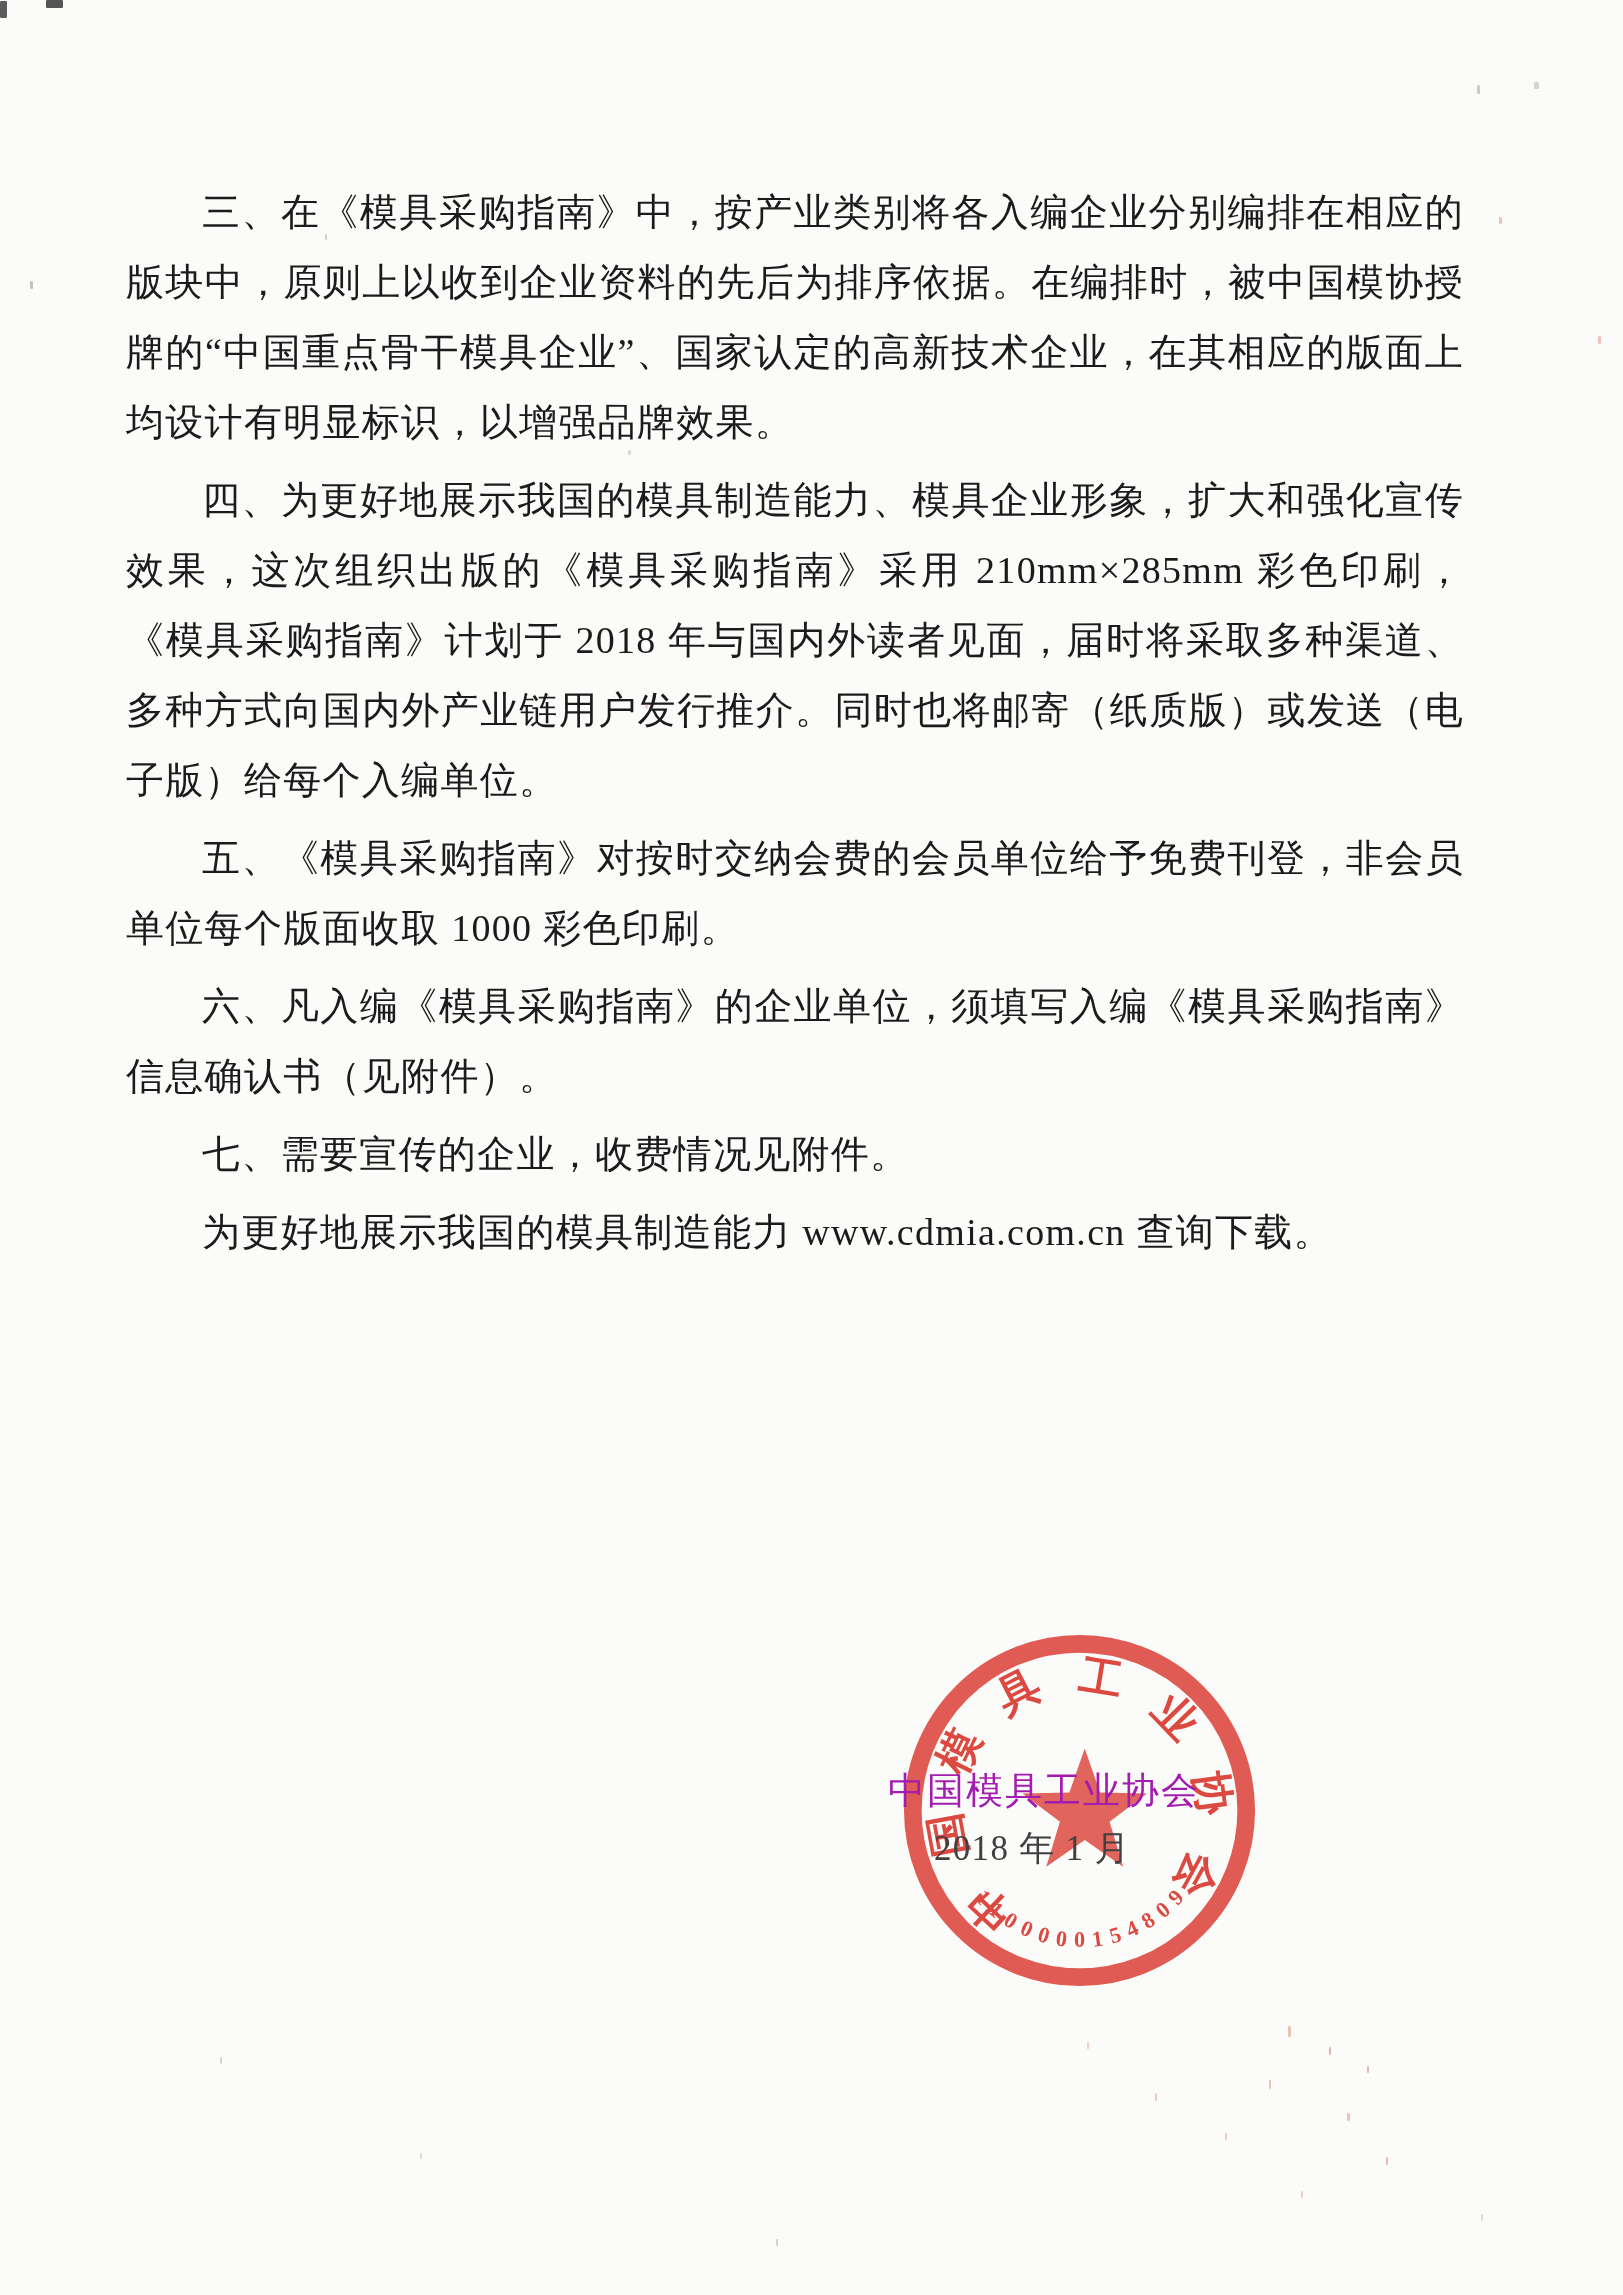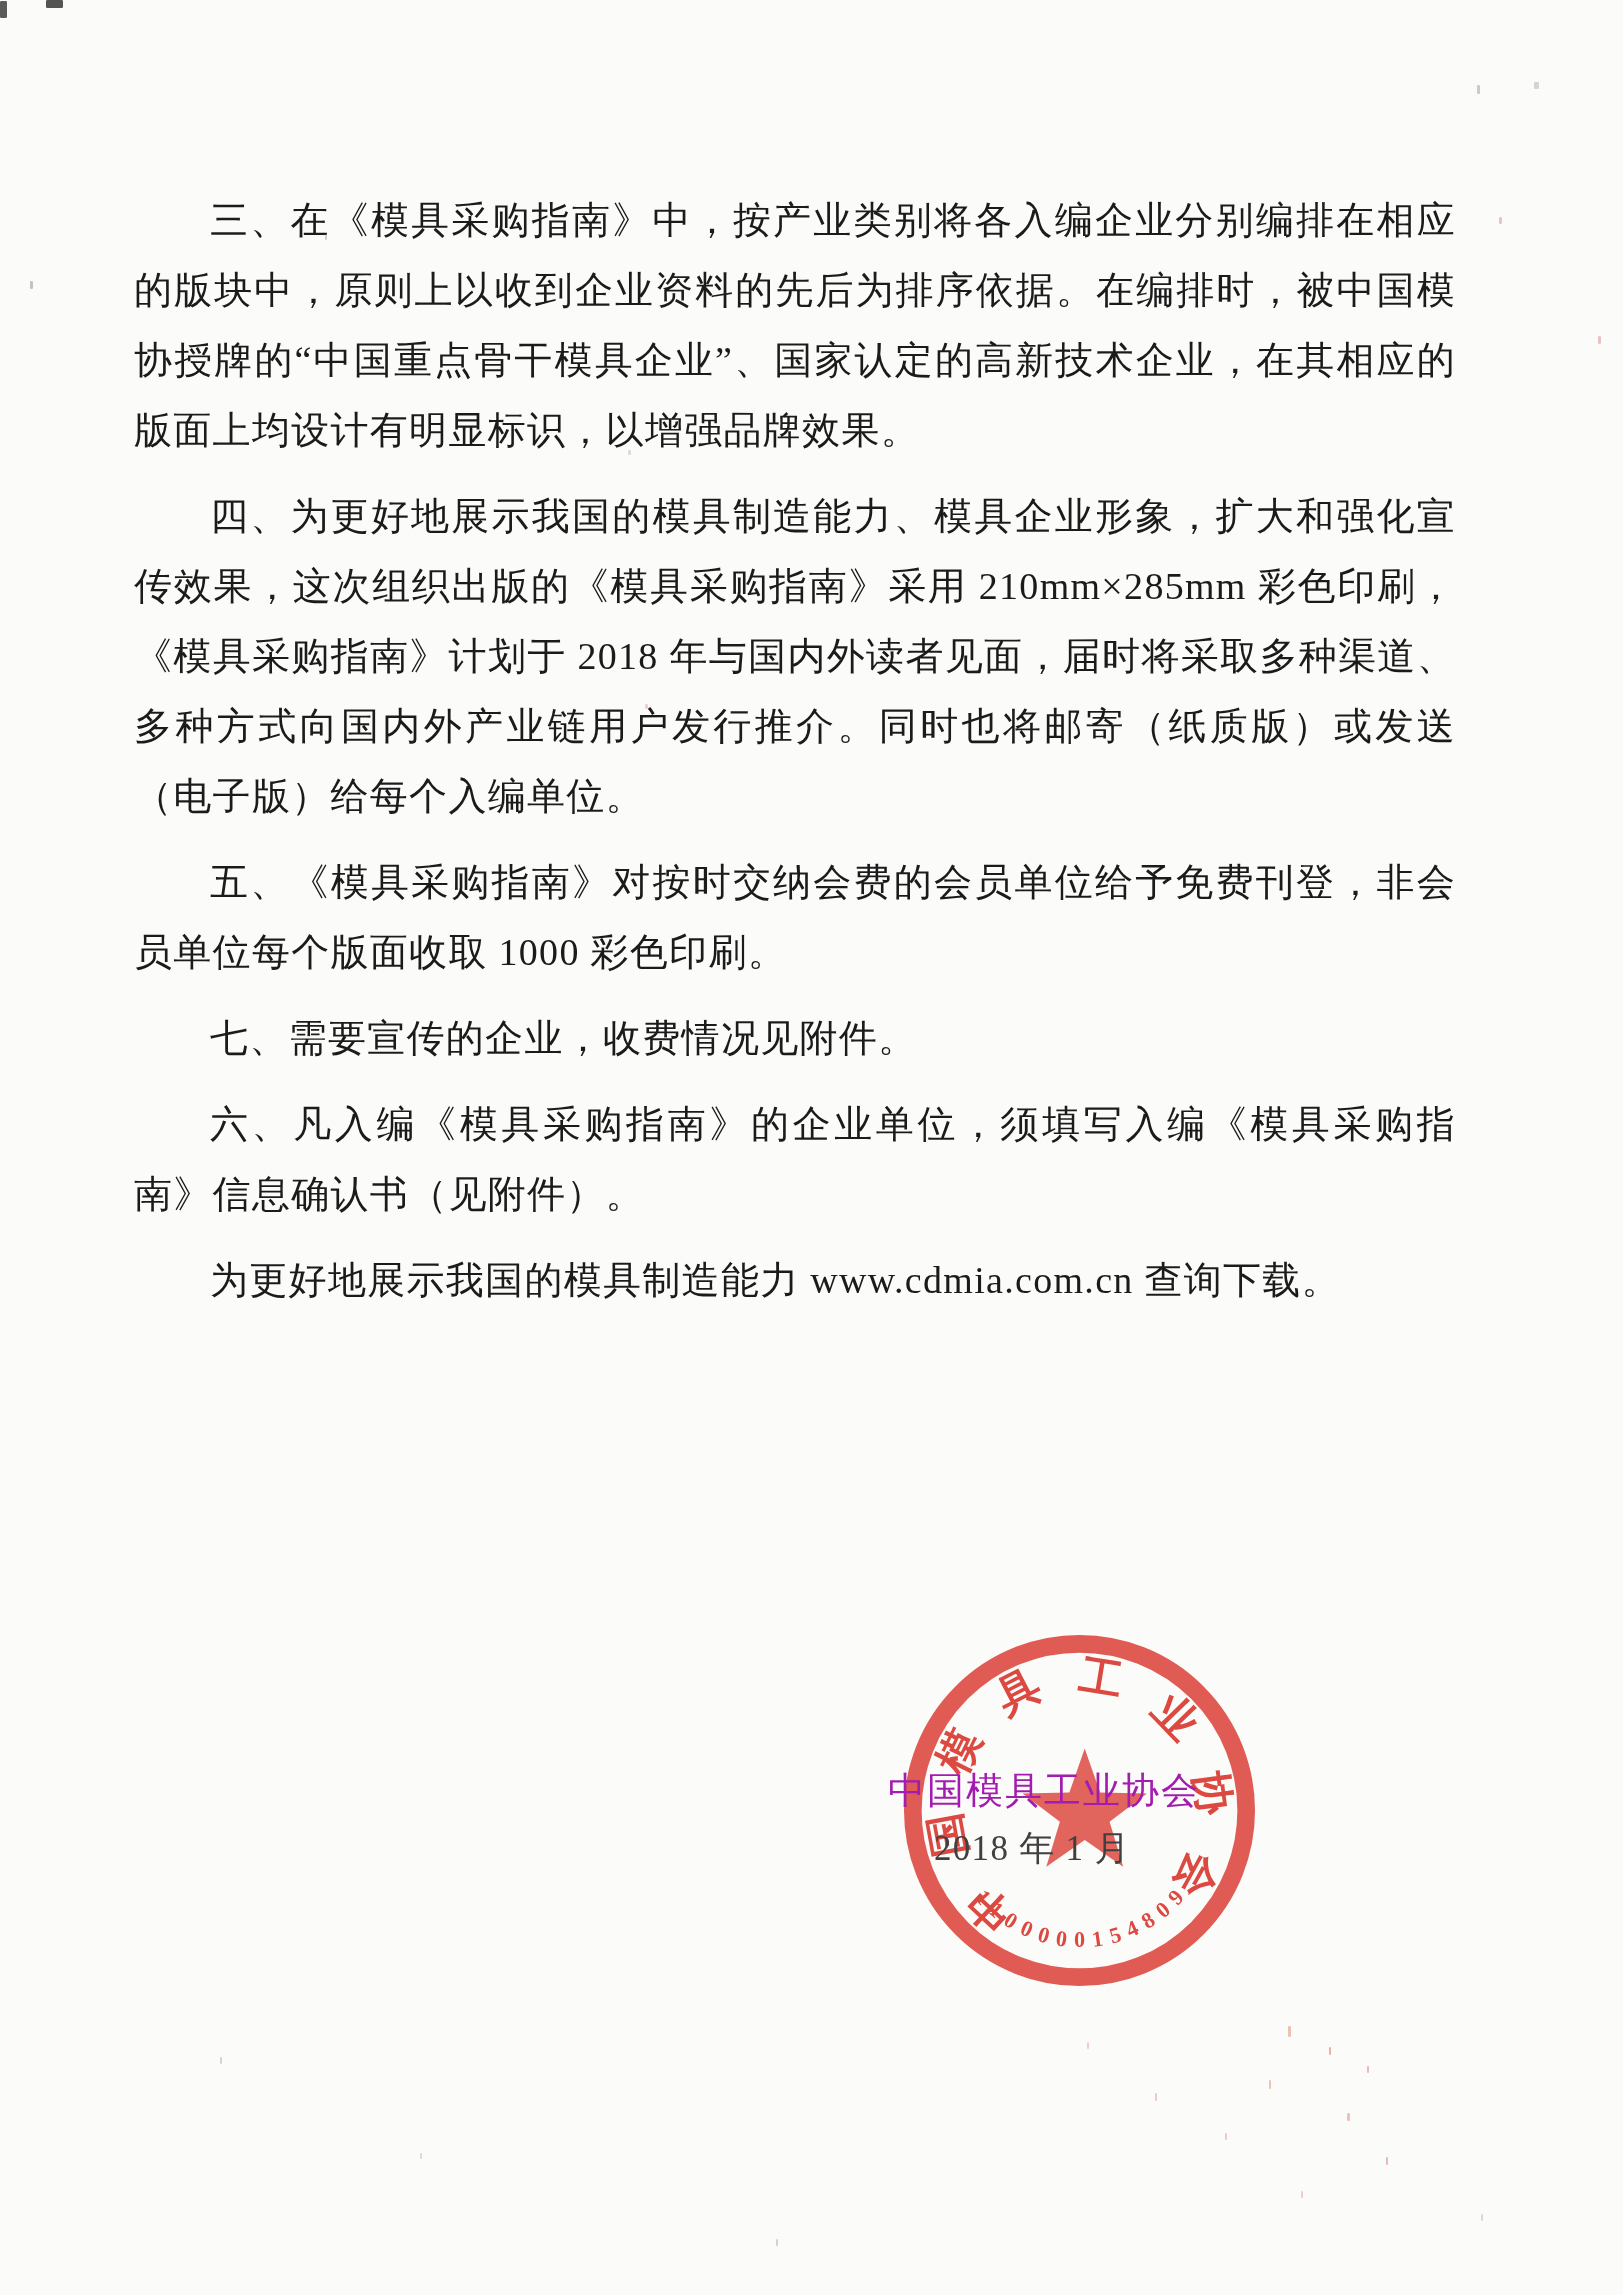--- a/index.html
+++ b/index.html
@@ -18,21 +18,21 @@
   .letter-body{
     position:absolute;
     left:118px;top:169px;width:1354px;
     font-size:38px;
     line-height:70px;
     letter-spacing:1.3px;
     text-align:justify;
     color:#1b1b1b;
   }
   .letter-body p{
-    margin:16px;
+    margin:8px;
     text-indent:2em;
   }
   
   .attachment-note{
     position:absolute;
     left:118px;top:1491px;
     font-size:38px;
     letter-spacing:1.3px;
     white-space:nowrap;
   }
@@ -75,22 +75,22 @@
 </style>
 </head>
 <body>
 
 <div class="page">
 
   <div class="letter-body">
     <p>三、在《模具采购指南》中，按产业类别将各入编企业分别编排在相应的版块中，原则上以收到企业资料的先后为排序依据。在编排时，被中国模协授牌的“中国重点骨干模具企业”、国家认定的高新技术企业，在其相应的版面上均设计有明显标识，以增强品牌效果。</p>
     <p>四、为更好地展示我国的模具制造能力、模具企业形象，扩大和强化宣传效果，这次组织出版的《模具采购指南》采用 210mm×285mm 彩色印刷，《模具采购指南》计划于 2018 年与国内外读者见面，届时将采取多种渠道、多种方式向国内外产业链用户发行推介。同时也将邮寄（纸质版）或发送（电子版）给每个入编单位。</p>
     <p>五、《模具采购指南》对按时交纳会费的会员单位给予免费刊登，非会员单位每个版面收取 1000 彩色印刷。</p>
+    <p>六、凡入编《模具采购指南》的企业单位，须填写入编《模具采购指南》信息确认书（见附件）。</p>
     <p>七、需要宣传的企业，收费情况见附件。</p>
-    <p>六、凡入编《模具采购指南》的企业单位，须填写入编《模具采购指南》信息确认书（见附件）。</p>
     <p>为更好地展示我国的模具制造能力 www.cdmia.com.cn 查询下载。</p>
   </div>
 
 
   <svg class="seal-svg" viewBox="-270 -270 540 540">
     <circle cx="0" cy="0" r="255" fill="none" stroke="#d93a31" stroke-width="27" opacity="0.9"></circle>
     <polygon points="0,-100 23.5,-32.4 95.1,-30.9 38,12.4 58.8,80.9 0,40 -58.8,80.9 -38,12.4 -95.1,-30.9 -23.5,-32.4" transform="translate(8,5)" fill="#d93a31" opacity="0.85"></polygon>
 
     <text class="seal-arc-char" text-anchor="middle" dominant-baseline="central" transform="translate(-139.8,149.9) rotate(-137)">中</text>
     <text class="seal-arc-char" text-anchor="middle" dominant-baseline="central" transform="translate(-201.6,37.0) rotate(-100.4)">国</text>

